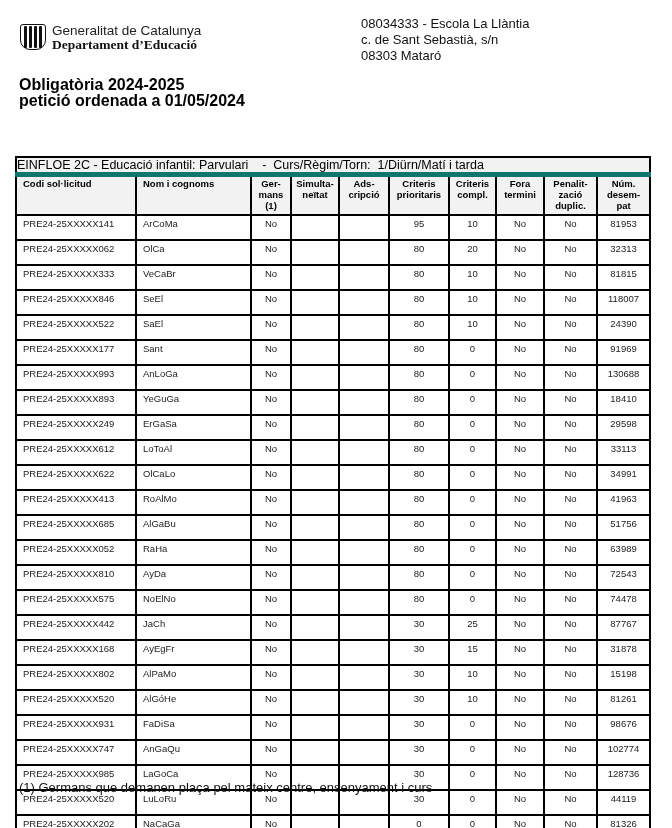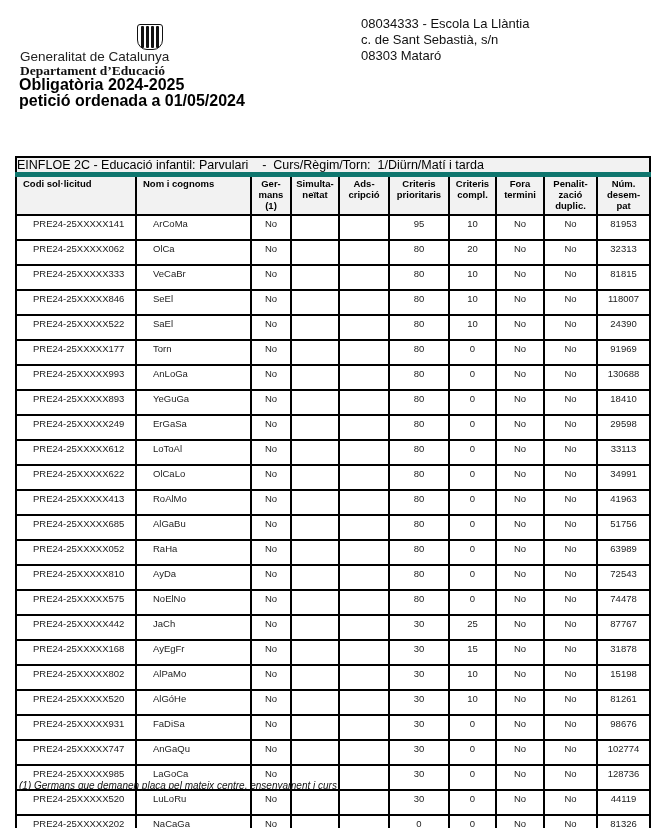--- a/index.html
+++ b/index.html
@@ -1,33 +1,33 @@
 <!DOCTYPE html>
 <html><head>
 <meta charset="utf-8">
 <style>
   html, body { margin: 0; padding: 0; background: #ffffff; }
   body { width: 672px; height: 828px; position: relative; overflow: hidden; font-family: "Liberation Sans", sans-serif; color: #000; }
-  .logo { position: absolute; left: 20px; top: 24px; display: flex; align-items: flex-end; flex-direction: column; }
+  .logo { position: absolute; left: 20px; top: 24px; display: flex; align-items: flex-start; }
   .logo-mark { width: 26px; height: 26px; position: relative; margin-right: 6px; }
   .logo-mark span { position: absolute; top: 2px; width: 3px; height: 22px; background: #111; border-radius: 1px; }
   .logo-mark .frame { position: absolute; left: 0; top: 0; width: 24px; height: 24px; border: 1px solid #111; border-radius: 3px 3px 10px 10px; }
   .logo-text { line-height: 14px; }
   .logo-text .l1 { font-size: 13.5px; color: #222; }
   .logo-text .l2 { font-size: 13.5px; font-weight: bold; color: #111; font-family: Liberation Serif, serif; }
   .school { position: absolute; left: 361px; top: 16px; font-size: 13px; line-height: 16px; color: #111; }
   .titles { position: absolute; left: 19px; top: 77px; font-size: 16px; font-weight: bold; line-height: 16px; width: 640px; }
   table.grid { position: absolute; left: 15px; top: 156px; border-collapse: collapse; table-layout: fixed; width: 634px; font-size: 9.5px; }
   table.grid th, table.grid td { border: 2px solid #000; padding: 0; }
   table.grid tr.caption td { background: #f2f2f2; font-size: 12.5px; height: 14px; line-height: 14px; border-bottom: 1px solid #000; }
   table.grid tr.head th { background: #f2f2f2; font-weight: bold; font-size: 9.5px; vertical-align: top; line-height: 11px; height: 36px; padding-top: 1px; text-align: center; border-top: 5px solid #0f766e; }
   table.grid tr.head th.left { text-align: left; padding-left: 6px; }
   table.grid tr.row td { height: 21px; vertical-align: top; padding-top: 2px; text-align: center; font-size: 9.5px; color: #222; }
-  table.grid tr.row td.left { text-align: left; padding-left: 16px; }
-  .footnote { position: absolute; left: 19px; top: 780px; font-size: 10px; color: #111; font-style: italic; }
+  table.grid tr.row td.left { text-align: left; padding-left: 6px; }
+  .footnote { position: absolute; left: 19px; top: 780px; font-size: 13px; color: #111; }
 </style>
 </head>
 <body>
 
 <div class="logo">
   <div class="logo-mark">
     <div class="frame"></div>
     <span style="left:4px"></span>
       <span style="left:9px"></span>
       <span style="left:14px"></span>
@@ -134,21 +134,21 @@
         <td></td>
         <td></td>
         <td>80</td>
         <td>10</td>
         <td>No</td>
         <td>No</td>
         <td>24390</td>
       </tr>
       <tr class="row">
         <td class="left">PRE24-25XXXXX177</td>
-        <td class="left">Torn</td>
+        <td class="left">Sant</td>
         <td>No</td>
         <td></td>
         <td></td>
         <td>80</td>
         <td>0</td>
         <td>No</td>
         <td>No</td>
         <td>91969</td>
       </tr>
       <tr class="row">

